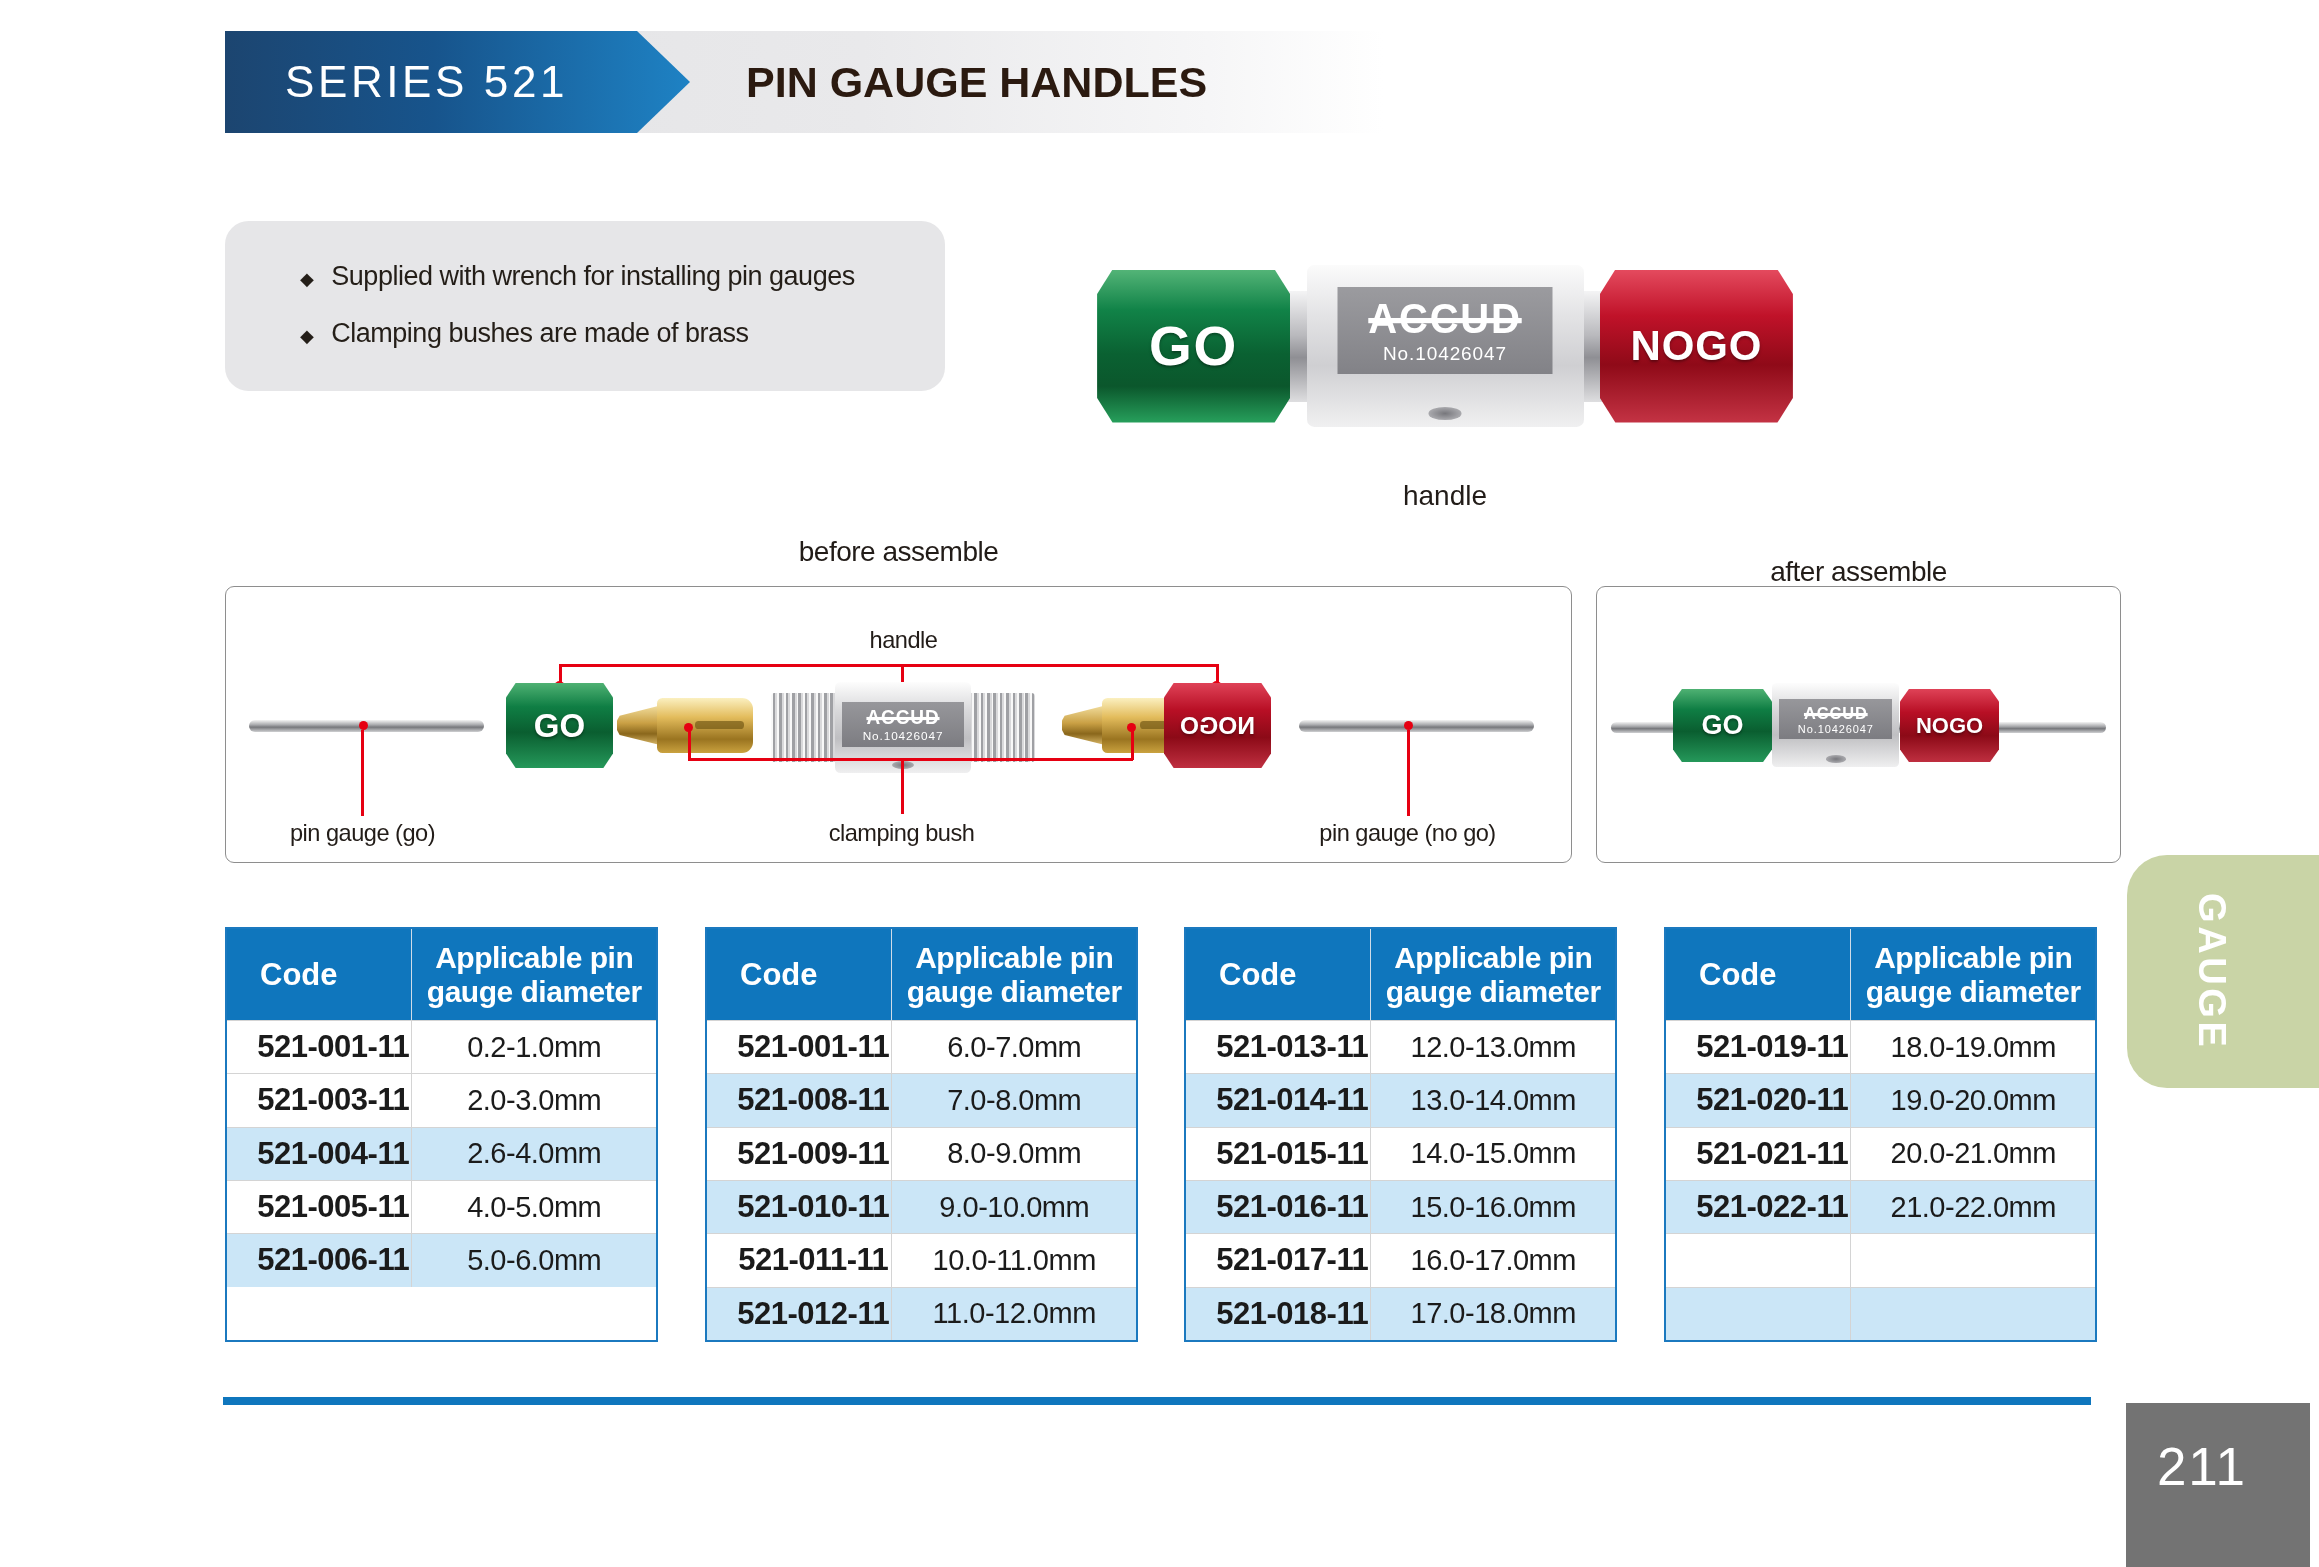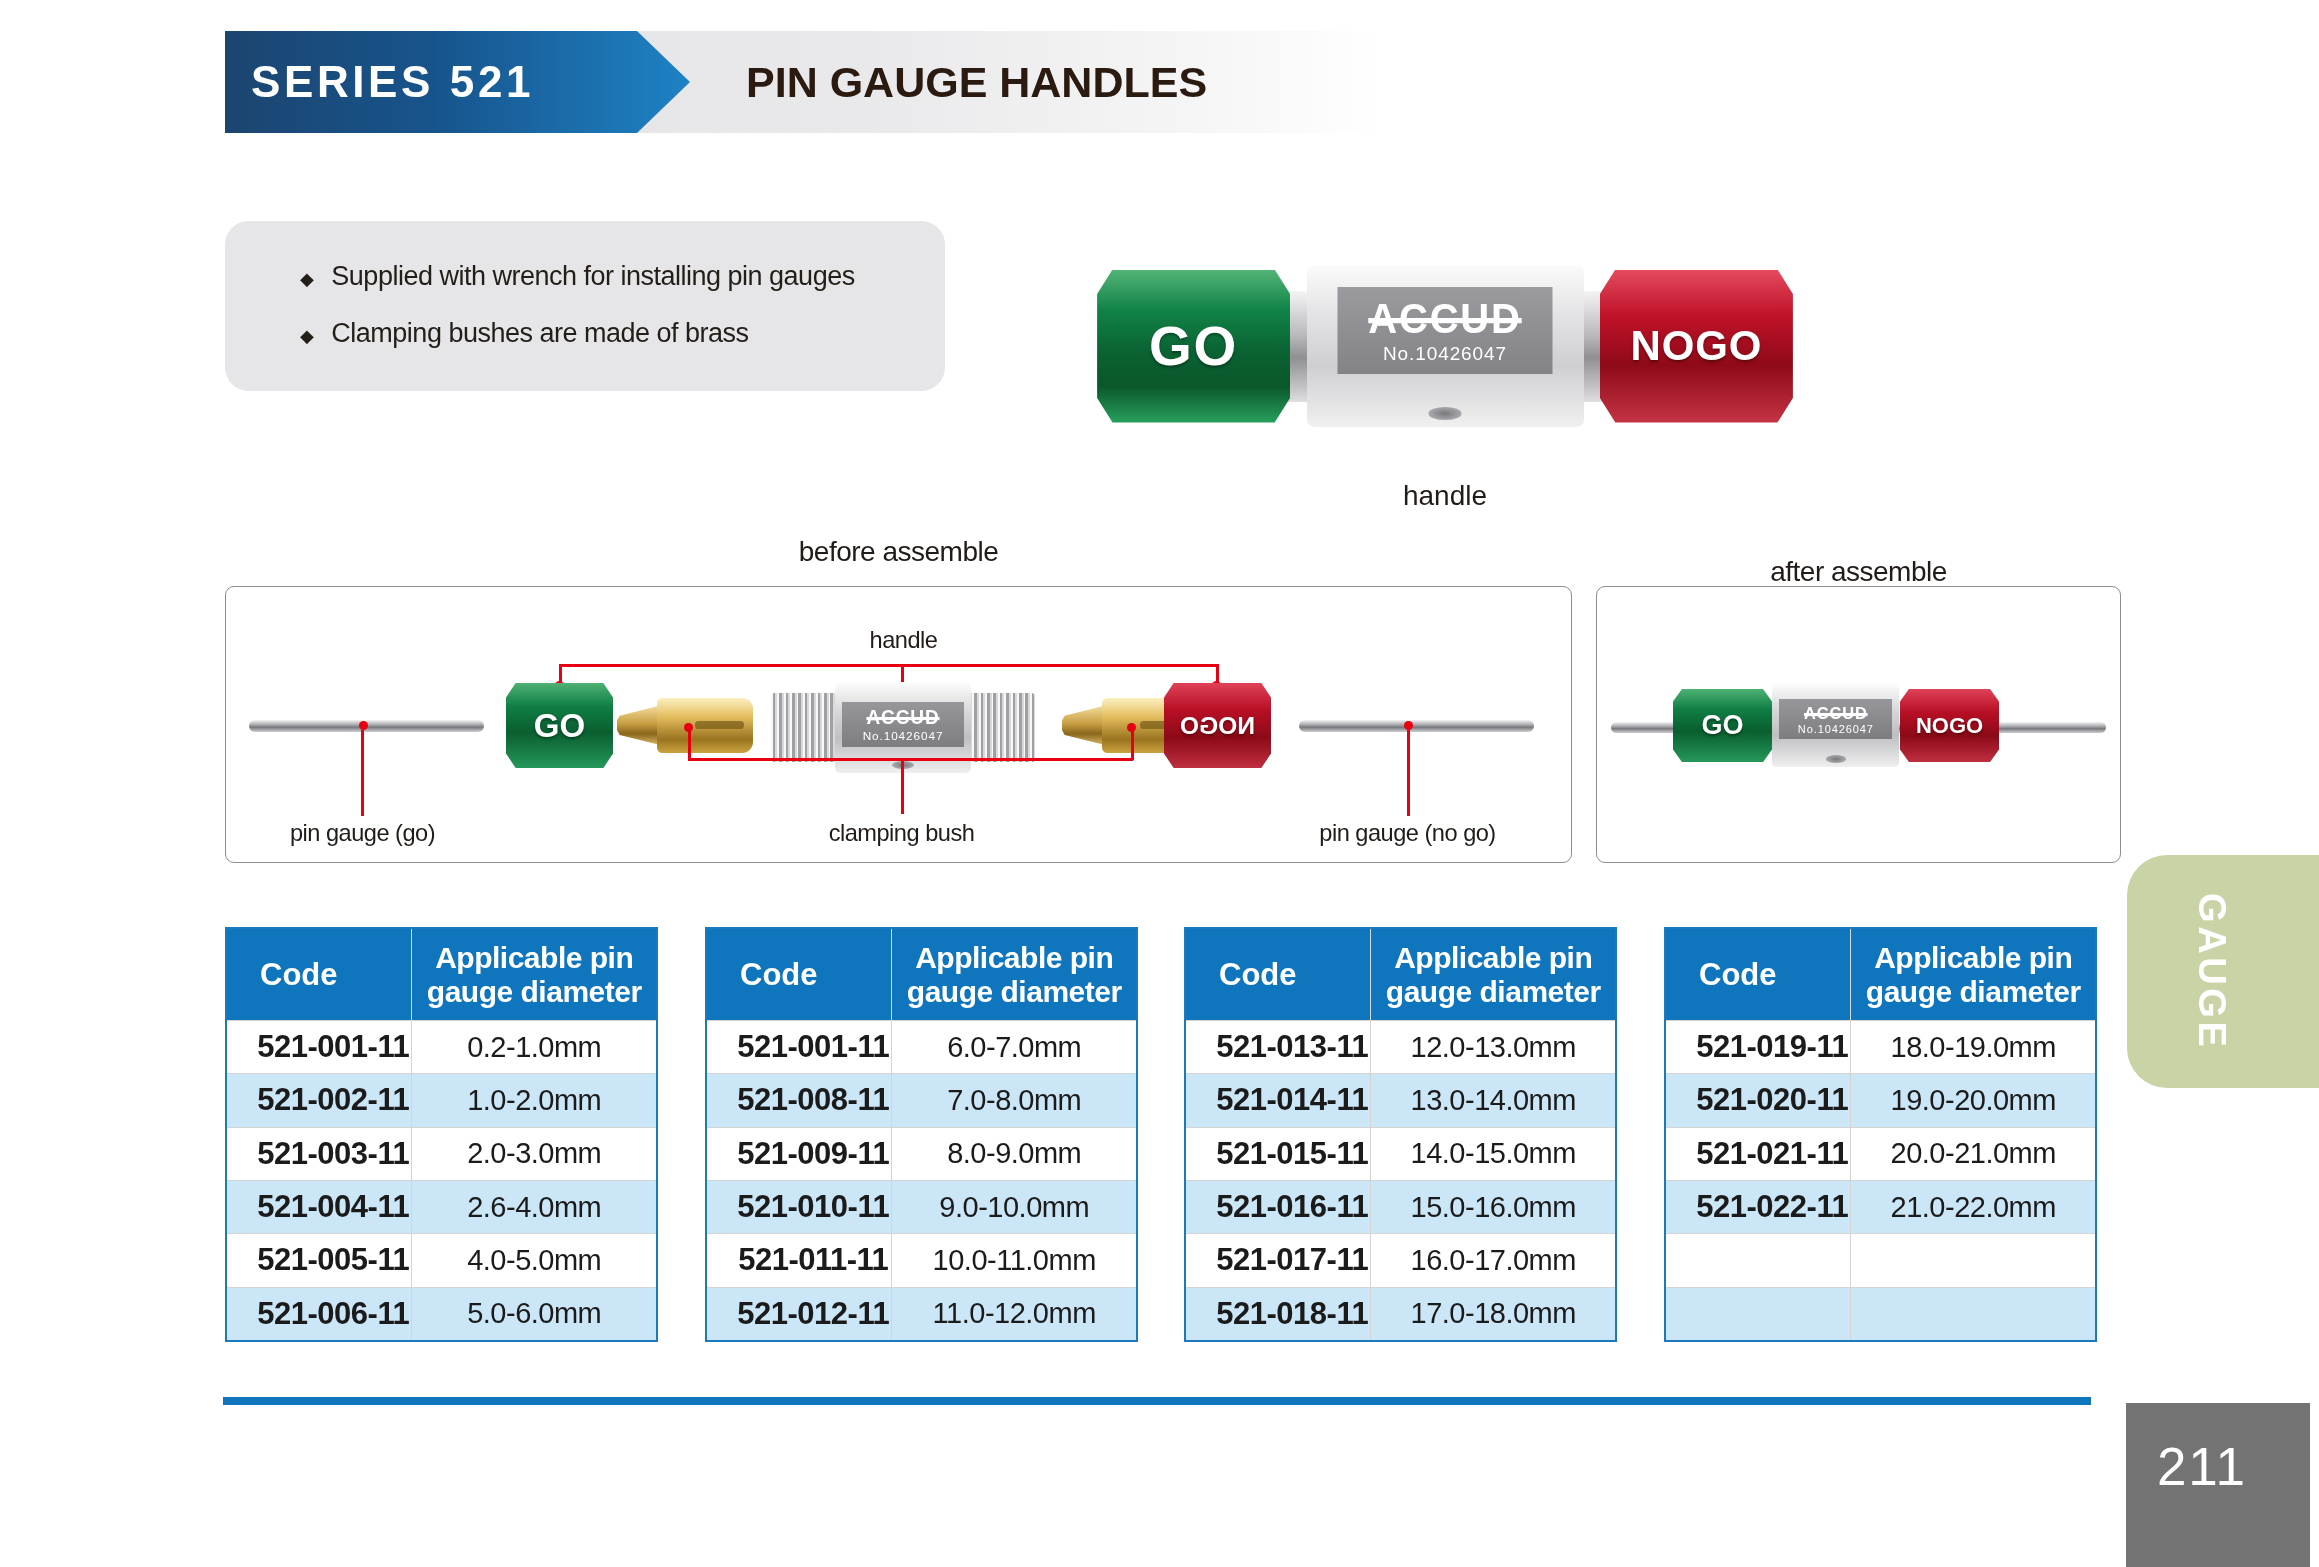--- a/index.html
+++ b/index.html
@@ -6,21 +6,21 @@
   #page{position:relative;width:2319px;height:1567px;background:#fff;overflow:hidden;
         font-family:"Liberation Sans",sans-serif;color:#241e18;}
 
   
   .banner-gray{position:absolute;left:225px;top:31px;width:1158px;height:102px;
     background:linear-gradient(90deg,#e2e2e4 0%,#e9e9eb 55%,#f6f6f7 85%,#ffffff 100%);}
   .banner-arrow{position:absolute;left:225px;top:31px;width:465px;height:102px;
     background:linear-gradient(90deg,#1c4570 0%,#17548c 45%,#1e82c4 100%);
     clip-path:polygon(0 0,calc(100% - 53px) 0,100% 50%,calc(100% - 53px) 100%,0 100%);
     display:flex;align-items:center;}
-  .series-label{color:#fff;font-weight:bold;font-size:44px;letter-spacing:3.6px;padding-left:26px;white-space:nowrap;}
+  .series-label{color:#fff;font-weight:normal;font-size:44px;letter-spacing:3.6px;padding-left:60px;white-space:nowrap;}
   .page-title{position:absolute;left:746px;top:31px;height:102px;display:flex;align-items:center;
     font-size:43px;font-weight:bold;color:#2b1a10;letter-spacing:0px;white-space:nowrap;}
 
   
   .features{position:absolute;left:225px;top:221px;width:720px;height:170px;background:#e6e6e8;
     border-radius:23.6px;box-sizing:border-box;padding:40px 27px 0 75px;}
   .feature-line{display:flex;align-items:baseline;margin-bottom:26px;font-size:27px;letter-spacing:-0.5px;color:#241e18;}
   .diamond{font-size:18px;margin-right:18px;color:#241e18;}
 
   
@@ -236,24 +236,20 @@
 
   <div class="gtable" style="left:225px;">
       <div class="thead">
         <div class="hcell c1">Code</div>
         <div class="hcell c2">Applicable pin gauge diameter</div>
       </div>
       <div class="trow">
         <div class="tcell code">521-001-11</div>
         <div class="tcell dia">0.2-1.0mm</div>
       </div>
-      <div class="trow alt">
-        <div class="tcell code">521-002-11</div>
-        <div class="tcell dia">1.0-2.0mm</div>
-      </div>
       <div class="trow">
         <div class="tcell code">521-003-11</div>
         <div class="tcell dia">2.0-3.0mm</div>
       </div>
       <div class="trow alt">
         <div class="tcell code">521-004-11</div>
         <div class="tcell dia">2.6-4.0mm</div>
       </div>
       <div class="trow">
         <div class="tcell code">521-005-11</div>

